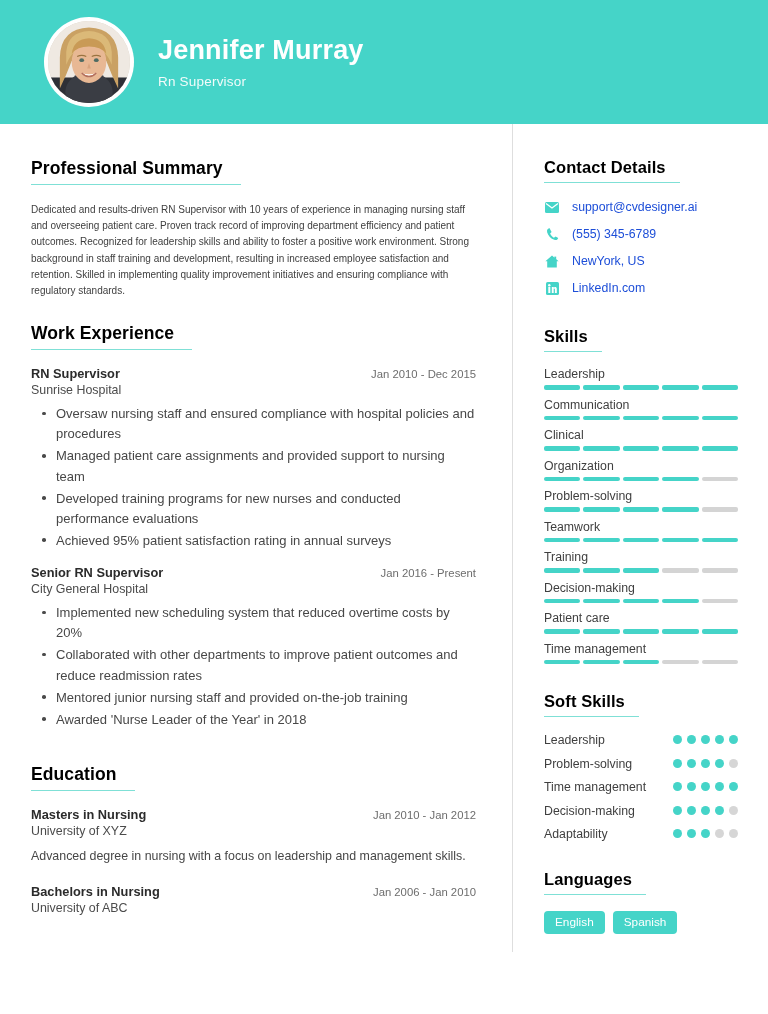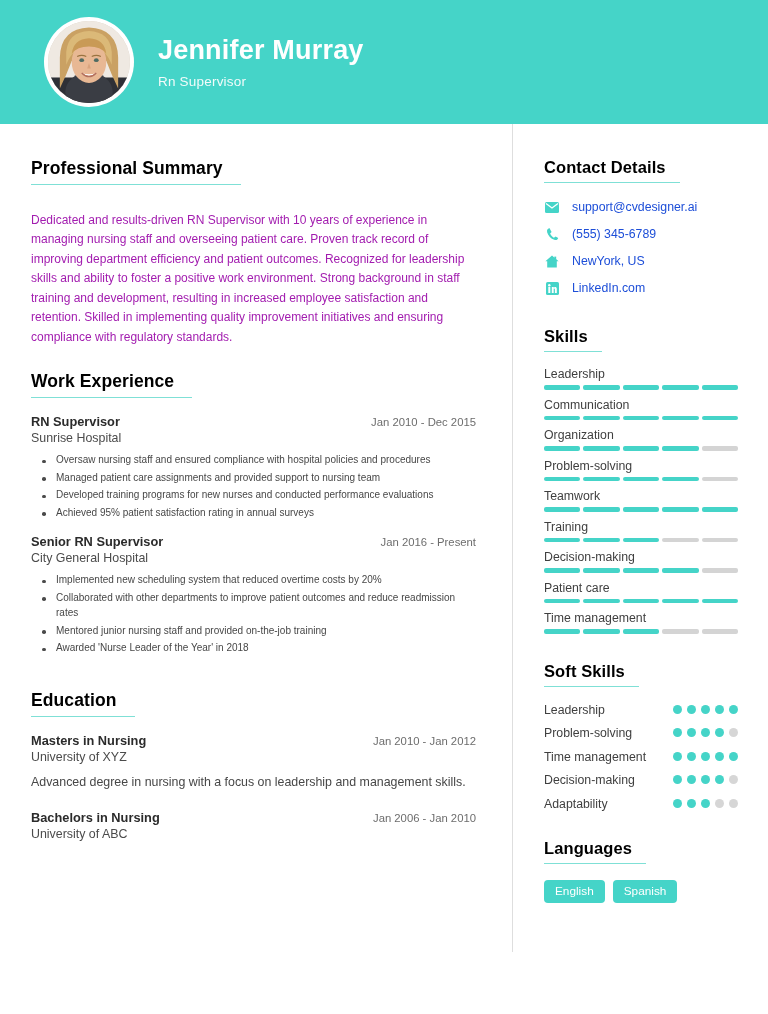--- a/index.html
+++ b/index.html
@@ -92,24 +92,24 @@
     letter-spacing: .1px;
     padding-bottom: 5px;
     border-bottom: 1.6px solid #7fe0d6;
     padding-right: 18px;
   }
   .sec-head.side { font-size: 16.5px; padding-right: 14px; }
   .sec { margin-bottom: 0; }
 
   
   .summary {
-    margin-top: 26px;
-    font-size: 12px;
+    margin-top: 17px;
+    font-size: 10px;
     line-height: 1.62;
-    color: #a21caf;
+    color: #404040;
   }
 
   
   .entries { margin-top: 16px; }
   .entry { margin-bottom: 14px; }
   .entry-row {
     display: flex;
     justify-content: space-between;
     align-items: baseline;
   }
@@ -135,21 +135,21 @@
     line-height: 1.56;
     margin-top: 9px;
   }
   ul.bullets {
     margin: 7px 0 0 0;
     padding-left: 25px;
     list-style: none;
   }
   ul.bullets li {
     position: relative;
-    font-size: 10px;
+    font-size: 13px;
     line-height: 1.55;
     color: #474747;
     margin-bottom: 2px;
   }
   ul.bullets li:before {
     content: "";
     position: absolute;
     left: -14px;
     top: 7.5px;
     width: 3.6px;
@@ -422,20 +422,30 @@
               <div class="skill-name">Communication</div>
               <div class="skill-bar">
                 <span class="skill-seg on"></span>
                 <span class="skill-seg on"></span>
                 <span class="skill-seg on"></span>
                 <span class="skill-seg on"></span>
                 <span class="skill-seg on"></span>
               </div>
             </div>
             <div class="skill-row">
+              <div class="skill-name">Clinical</div>
+              <div class="skill-bar">
+                <span class="skill-seg on"></span>
+                <span class="skill-seg on"></span>
+                <span class="skill-seg on"></span>
+                <span class="skill-seg on"></span>
+                <span class="skill-seg on"></span>
+              </div>
+            </div>
+            <div class="skill-row">
               <div class="skill-name">Organization</div>
               <div class="skill-bar">
                 <span class="skill-seg on"></span>
                 <span class="skill-seg on"></span>
                 <span class="skill-seg on"></span>
                 <span class="skill-seg on"></span>
                 <span class="skill-seg"></span>
               </div>
             </div>
             <div class="skill-row">

